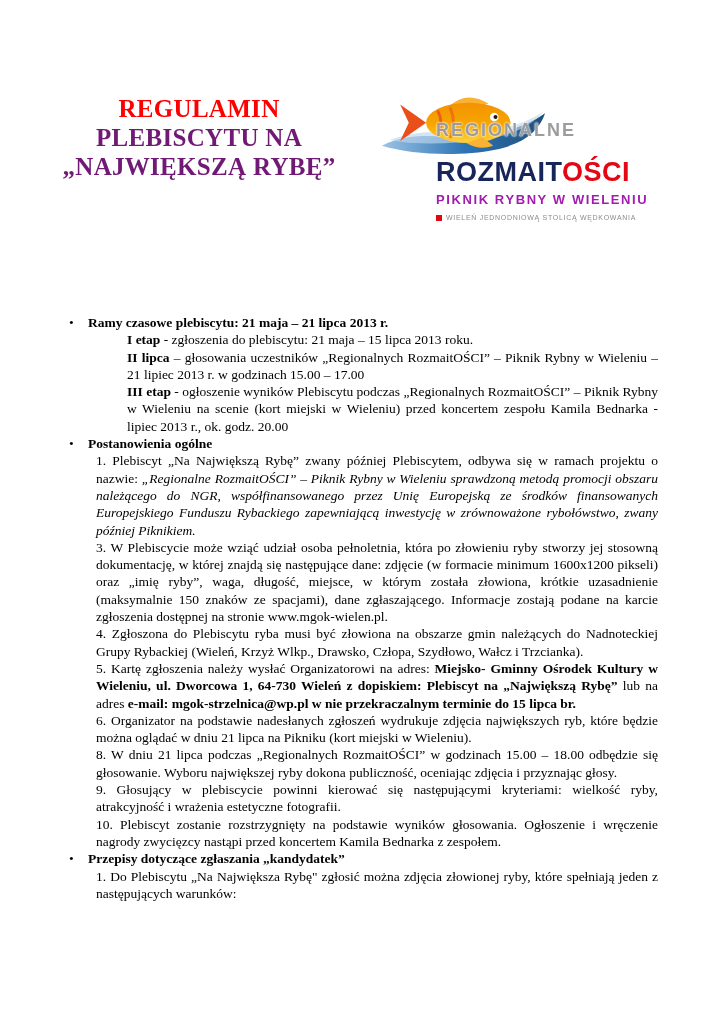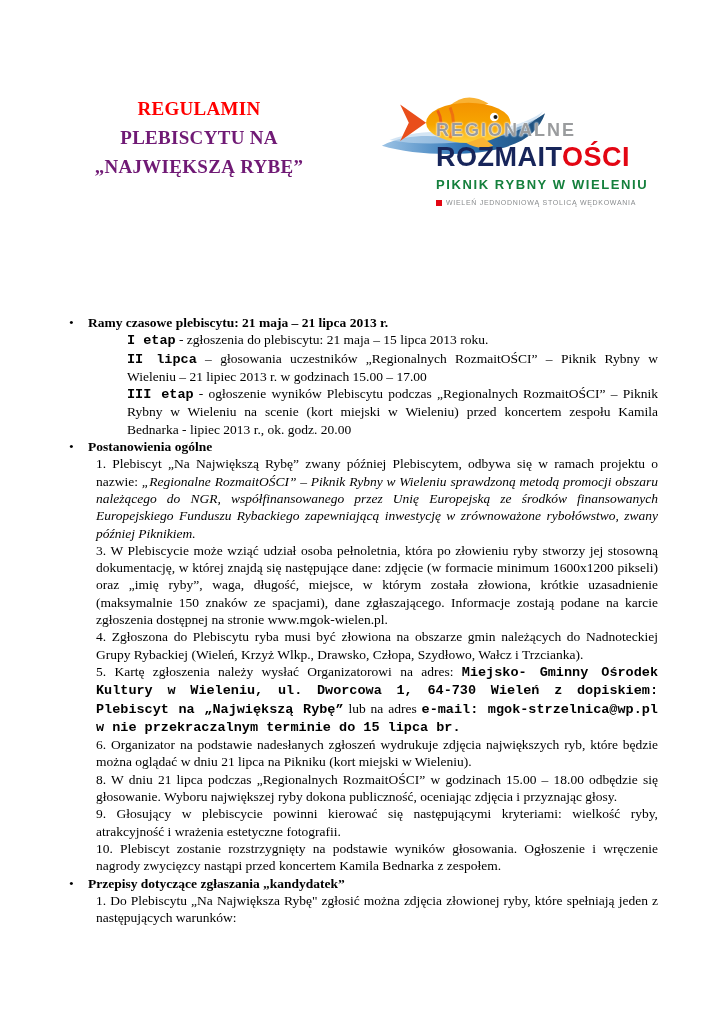--- a/index.html
+++ b/index.html
@@ -11,45 +11,45 @@
     box-sizing:border-box;
     padding:92px 67px 40px 66px;
     font-family:"Liberation Serif", serif;
     color:#000;
   }
   
   .header{position:relative;height:160px;}
   .title-block{
     position:absolute;left:-6px;top:2px;width:278px;
     text-align:center;font-weight:700;
-    font-size:19px;line-height:29px;letter-spacing:.3px;
+    font-size:25px;line-height:29px;letter-spacing:.3px;
   }
   .title-line.red{color:#ff0000;}
   .title-line.blue{color:#701a75;}
   
   .logo{position:absolute;left:308px;top:-8px;width:290px;height:150px;}
   .fish{position:absolute;left:6px;top:0;width:168px;height:92px;}
   .logo-text{position:absolute;left:62px;top:36px;width:228px;font-family:"Liberation Sans",sans-serif;}
   .lg-regionalne{font-size:18px;font-weight:700;color:#9a9c9e;letter-spacing:2px;
     text-shadow:0 0 2px #fff,0 0 2px #fff;position:relative;z-index:2;}
-  .lg-rozmaitosci{font-size:27px;font-weight:700;letter-spacing:.5px;margin-top:1px;position:relative;z-index:2;}
+  .lg-rozmaitosci{font-size:27px;font-weight:700;letter-spacing:.5px;margin-top:16px;position:relative;z-index:2;}
   .lg-rozmaitosci .navy{color:#17255a;}
   .lg-rozmaitosci .red2{color:#e30613;}
-  .lg-piknik{font-size:13px;font-weight:700;color:#15803d;letter-spacing:1.6px;margin-top:4px;}
+  .lg-piknik{font-size:13px;font-weight:700;color:#a21caf;letter-spacing:1.6px;margin-top:4px;}
   .lg-tagline{font-size:7px;color:#898c8e;letter-spacing:.7px;margin-top:7px;display:flex;align-items:center;gap:4px;}
   .tag-marker{display:inline-block;width:6px;height:6px;background:#e30613;flex:0 0 auto;}
   
   .content{margin-top:62px;font-size:13.5px;line-height:17.3px;text-align:justify;}
   .section{margin:0;}
   .bullet-row{position:relative;text-align:left;}
   .bullet{position:absolute;left:3px;top:0;}
   .sec-heading{display:block;margin-left:22px;font-weight:700;}
   .para{margin:0 0 0 30px;}
   .para.etap{margin-left:61px;}
-  .b{font-weight:700;font-family:Liberation Mono, monospace;}
+  .b{font-weight:700;}
   .i{font-style:italic;}
 </style>
 </head>
 <body>
 
 <div class="page">
 
   <div class="header">
 
     <div class="title-block">

